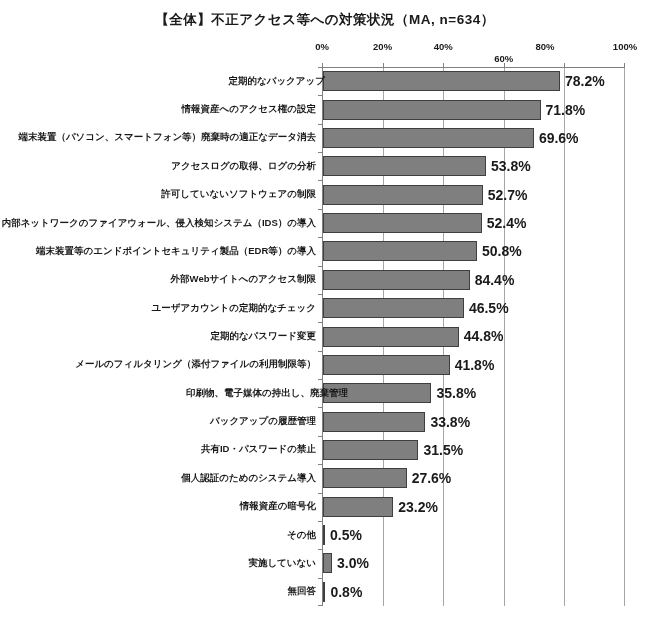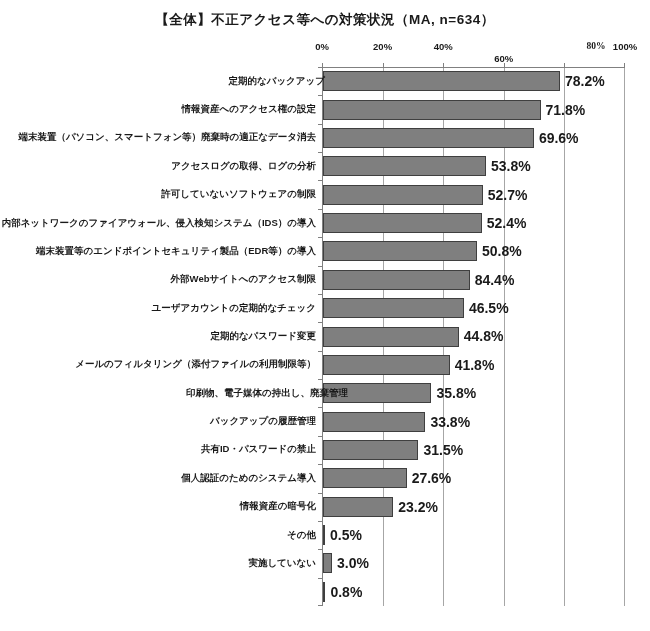--- a/index.html
+++ b/index.html
@@ -47,21 +47,21 @@
 </head>
 <body>
 
 <div id="canvas">
   <div class="chart-title">【全体】不正アクセス等への対策状況（MA, n=634）</div>
   <div class="x-axis-labels">
       <div class="x-tick-label" style="left: 322px; color: rgb(26, 26, 26);">0%</div>
       <div class="x-tick-label" style="left: 382.6px; color: rgb(26, 26, 26);">20%</div>
       <div class="x-tick-label" style="left: 443.2px; color: rgb(26, 26, 26);">40%</div>
       <div class="x-tick-label" style="left: 503.8px; color: rgb(26, 26, 26); margin-top: 12px;">60%</div>
-      <div class="x-tick-label" style="left: 596px; color: rgb(26, 26, 26); font-family: Liberation Serif, serif;">80%</div>
+      <div class="x-tick-label" style="left: 545px; color: rgb(26, 26, 26);">80%</div>
       <div class="x-tick-label" style="left: 625px; color: rgb(26, 26, 26);">100%</div>
     </div>
   <div class="plot" id="plot" style="left: 322px; top: 67px; width: 303px; height: 539px;">
       <div class="val-tick" style="left: 0px; background: rgb(128, 128, 128);"></div>
       <div class="gridline" style="left: 60.6px; height: 539px; background: rgb(166, 166, 166);"></div>
       <div class="val-tick" style="left: 60.6px; background: rgb(128, 128, 128);"></div>
       <div class="gridline" style="left: 121.2px; height: 539px; background: rgb(166, 166, 166);"></div>
       <div class="val-tick" style="left: 121.2px; background: rgb(128, 128, 128);"></div>
       <div class="gridline" style="left: 181.8px; height: 539px; background: rgb(166, 166, 166);"></div>
       <div class="val-tick" style="left: 181.8px; background: rgb(128, 128, 128);"></div>
@@ -142,14 +142,15 @@
       <div class="cat-label" style="top: 293.947px; height: 28.3684px; color: rgb(26, 26, 26);">ユーザアカウントの定期的なチェック</div>
       <div class="cat-label" style="top: 322.316px; height: 28.3684px; color: rgb(26, 26, 26);">定期的なパスワード変更</div>
       <div class="cat-label" style="top: 350.684px; height: 28.3684px; color: rgb(26, 26, 26);">メールのフィルタリング（添付ファイルの利用制限等）</div>
       <div class="cat-label" style="top: 379.053px; height: 28.3684px; color: rgb(26, 26, 26); padding-left: 32px;">印刷物、電子媒体の持出し、廃棄管理</div>
       <div class="cat-label" style="top: 407.421px; height: 28.3684px; color: rgb(26, 26, 26);">バックアップの履歴管理</div>
       <div class="cat-label" style="top: 435.789px; height: 28.3684px; color: rgb(26, 26, 26);">共有ID・パスワードの禁止</div>
       <div class="cat-label" style="top: 464.158px; height: 28.3684px; color: rgb(26, 26, 26);">個人認証のためのシステム導入</div>
       <div class="cat-label" style="top: 492.526px; height: 28.3684px; color: rgb(26, 26, 26);">情報資産の暗号化</div>
       <div class="cat-label" style="top: 520.895px; height: 28.3684px; color: rgb(26, 26, 26);">その他</div>
       <div class="cat-label" style="top: 549.263px; height: 28.3684px; color: rgb(26, 26, 26);">実施していない</div>
+      <div class="cat-label" style="top: 577.632px; height: 28.3684px; color: rgb(26, 26, 26);">無回答</div>
     </div>
 </div>
 
 </body></html>

